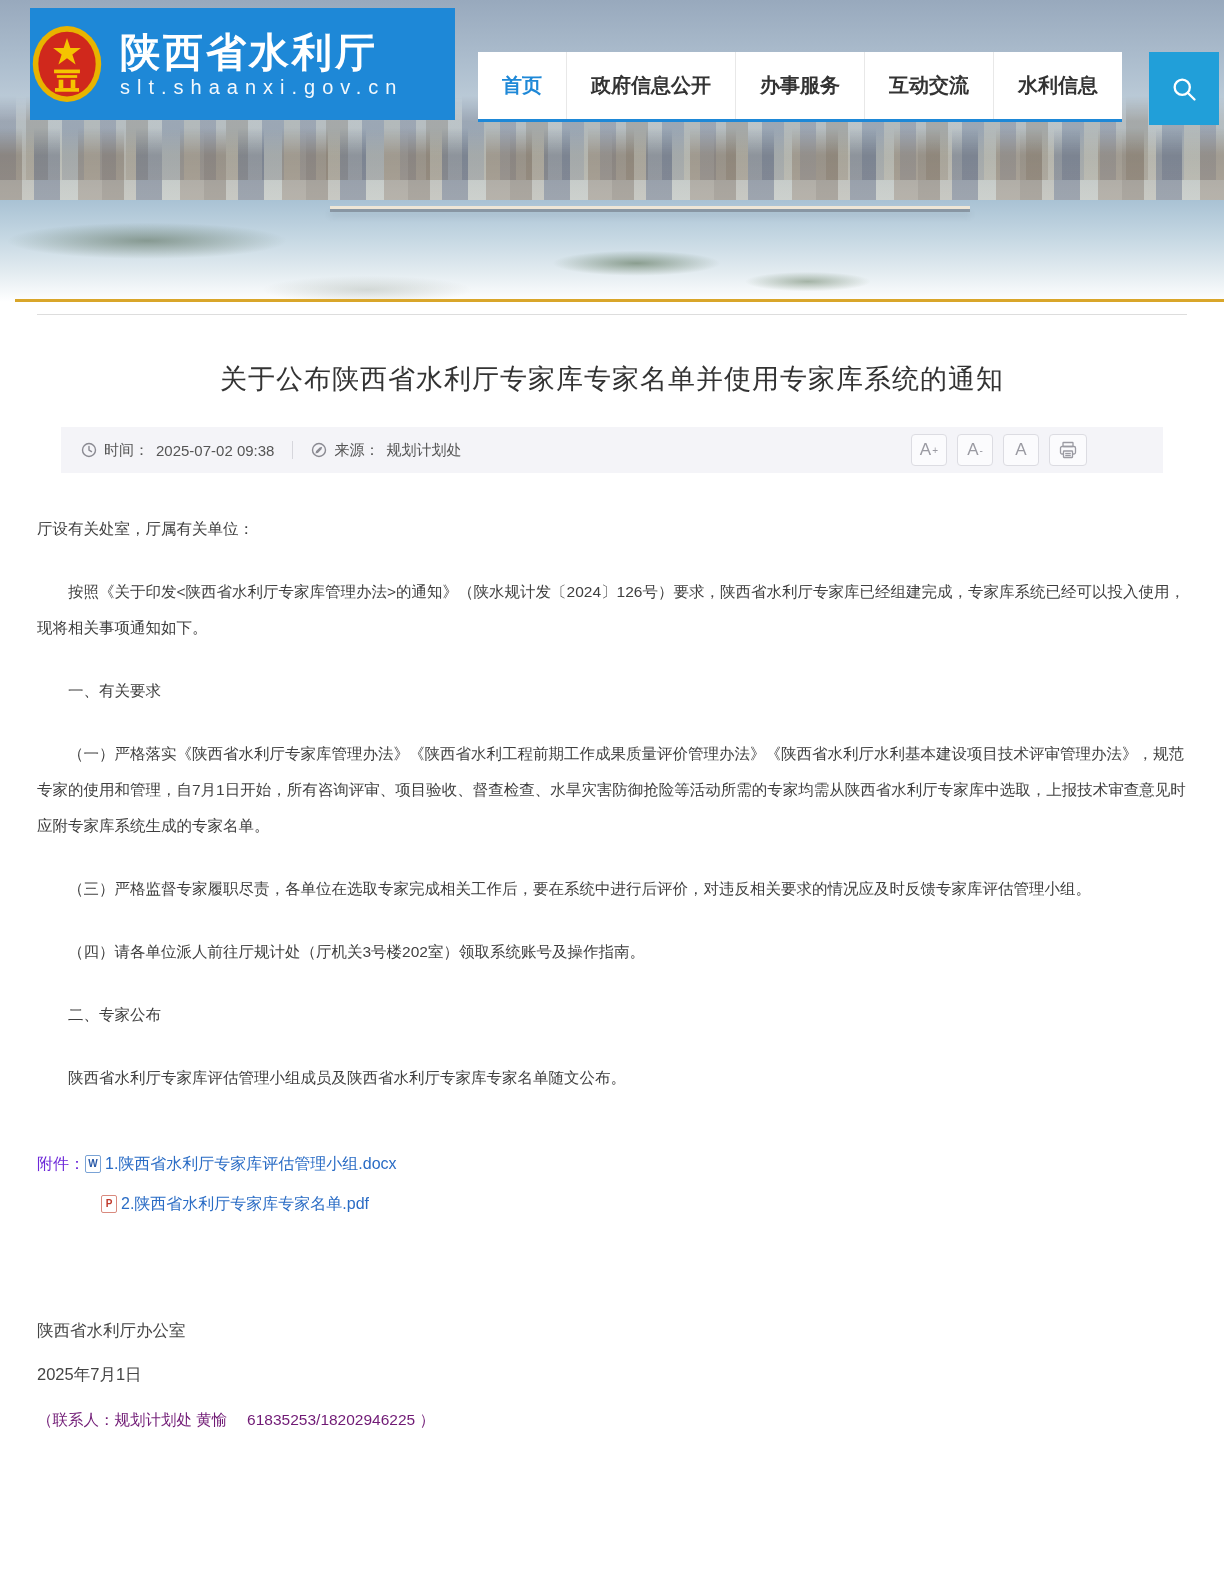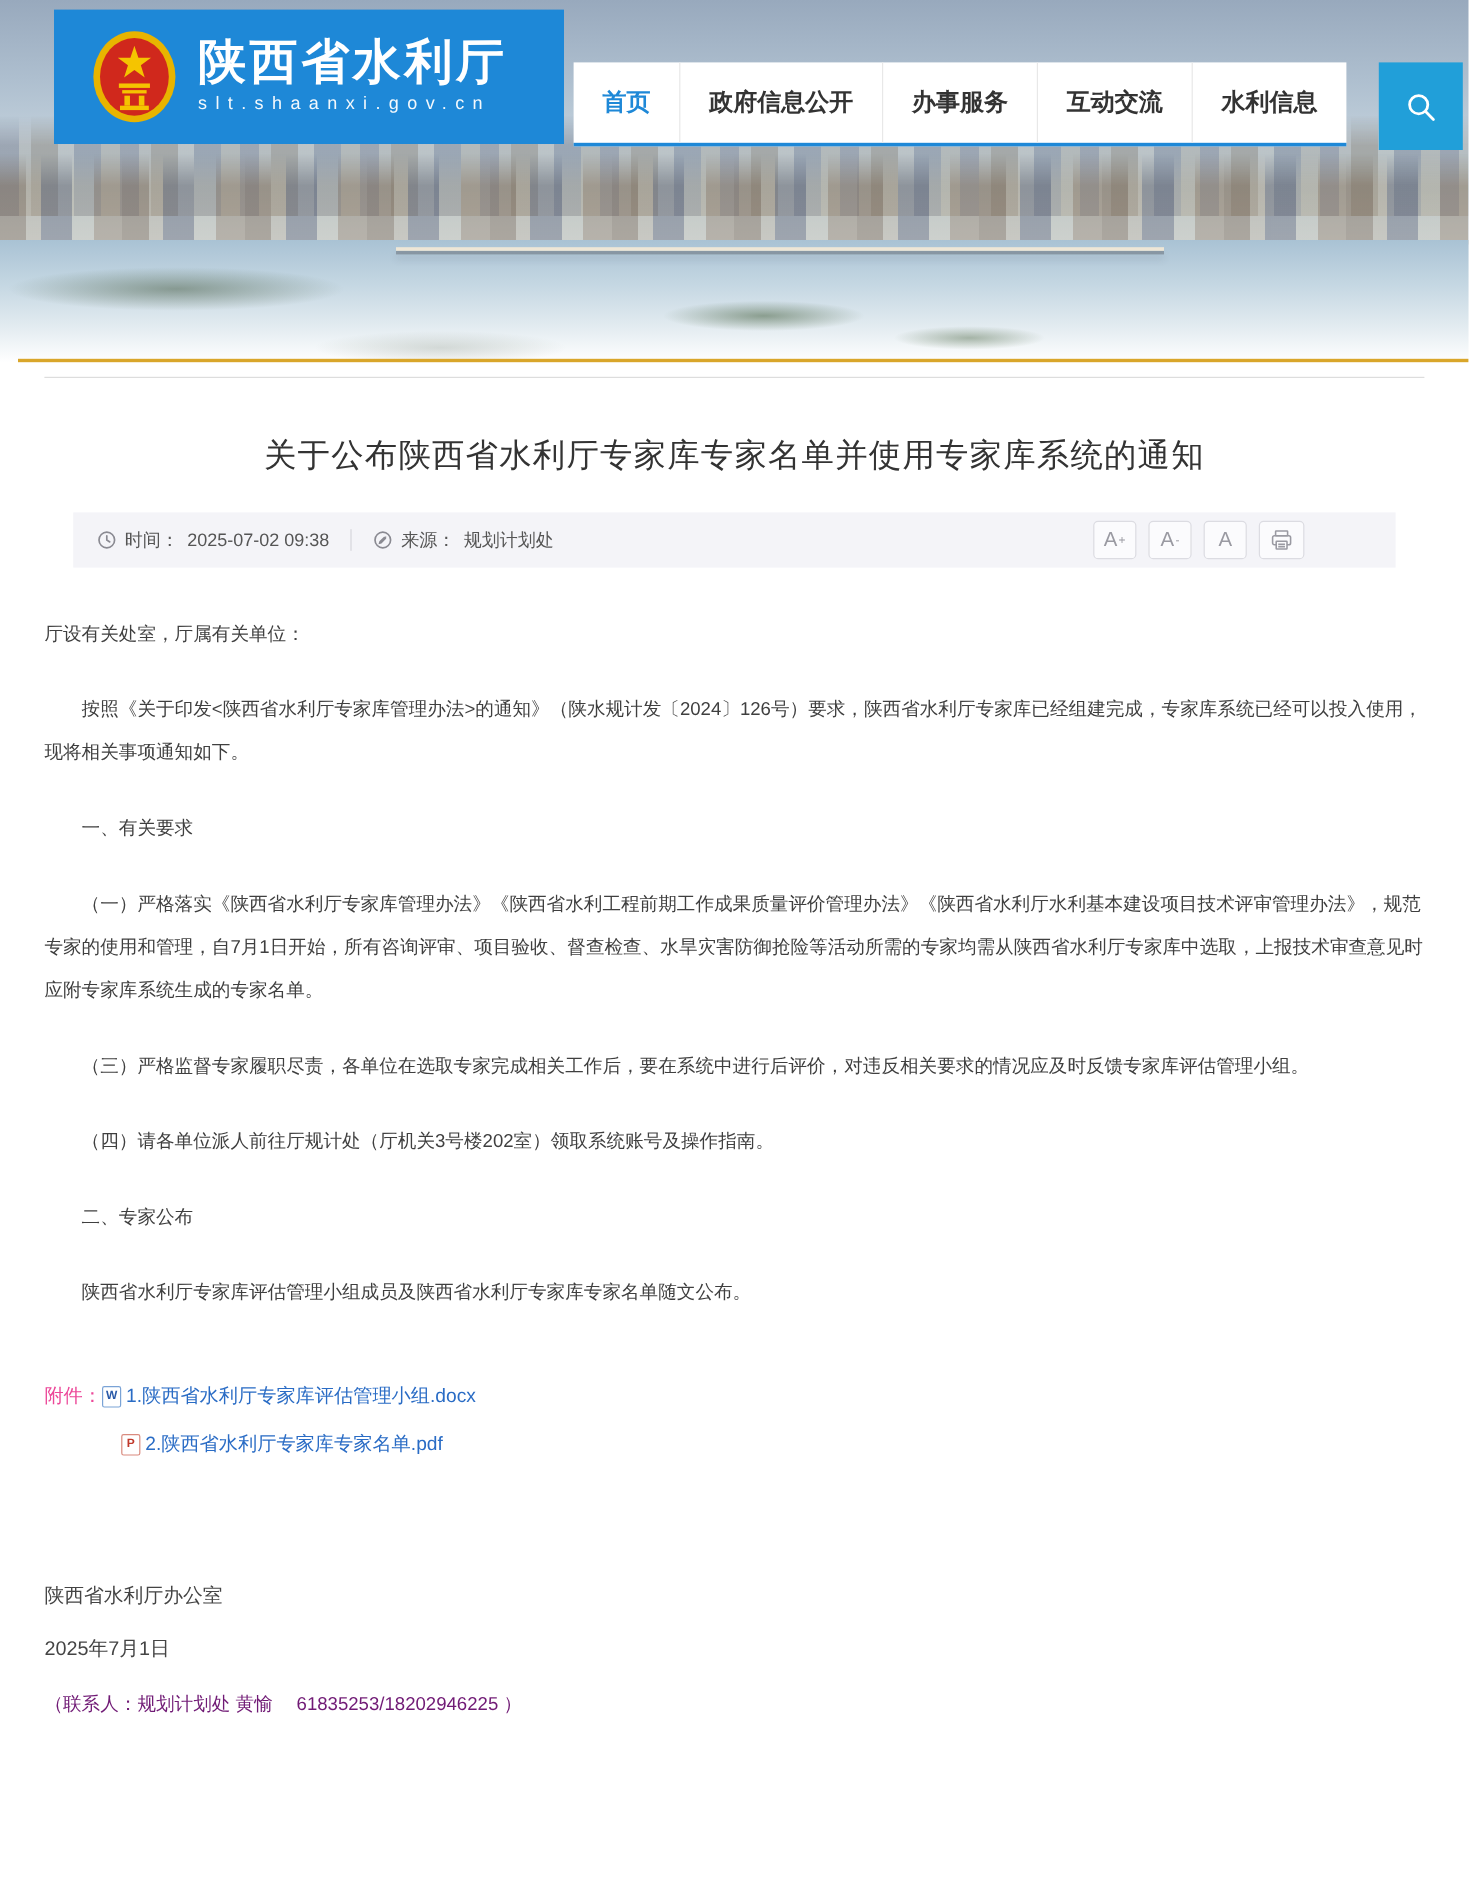--- a/index.html
+++ b/index.html
@@ -28,26 +28,26 @@
   .banner .islands { position:absolute; left:0; right:0; top:200px; height:102px;
     background:
       radial-gradient(ellipse 120px 18px at 52% 62%, rgba(72,98,66,.55), transparent 70%),
       radial-gradient(ellipse 90px 14px at 66% 80%, rgba(78,104,70,.45), transparent 70%),
       radial-gradient(ellipse 150px 20px at 30% 88%, rgba(150,160,150,.35), transparent 70%),
       radial-gradient(ellipse 200px 26px at 12% 40%, rgba(70,90,64,.5), transparent 70%); }
   .banner .bridge { position:absolute; top:206px; left:330px; width:640px; height:3px;
     background:#eee6d6; box-shadow:0 3px 0 rgba(90,95,105,.45), 0 7px 6px rgba(90,95,105,.18); }
   .gold-line { position:absolute; bottom:0; left:15px; right:0; height:3px; background:#d9a62a; }
 
-  .logo-box { position:absolute; left:45px; top:8px; width:425px; height:112px;
-    background:#1e88d7; display:flex; align-items:center; padding-left:30px; cursor:pointer; }
+  .logo-box { position:absolute; left:30px; top:8px; width:425px; height:112px;
+    background:#1e88d7; display:flex; align-items:center; cursor:pointer; }
   .emblem { width:74px; height:82px; flex:0 0 auto; }
   .logo-text { margin-left:16px; color:#fff; }
   .logo-text .cn { font-size:40px; font-weight:bold; letter-spacing:3px; line-height:46px; white-space:nowrap; }
-  .logo-text .en { font-size:15px; letter-spacing:7px; line-height:24px; opacity:.95; }
+  .logo-text .en { font-size:20px; letter-spacing:7px; line-height:24px; opacity:.95; }
 
   .nav { position:absolute; left:478px; top:52px; height:70px; display:flex;
     background:#fff; border-bottom:3px solid #1e88d7; }
   .nav-item { display:flex; align-items:center; justify-content:center; padding:0 24px;
     font-size:20px; font-weight:bold; color:#333; border-right:1px solid #e8e8e8; cursor:pointer; white-space:nowrap; }
   .nav-item:last-child { border-right:none;font-family:Liberation Mono, monospace; }
   .nav-item.active { color:#1e88d7; }
   .search-btn { position:absolute; left:1149px; top:52px; width:70px; height:73px;
     background:#219fd9; display:flex; align-items:center; justify-content:center; cursor:pointer; }
 
@@ -71,21 +71,21 @@
     border-radius:4px; color:#9a9aa2; font-size:17px; display:flex; align-items:center; justify-content:center; cursor:pointer; }
   .tool-btn sup { font-size:10px; margin-left:1px; }
 
   .body-text { margin:38px 37px 0 37px; font-size:15.5px; color:#3f3f3f; }
   .body-text p { line-height:36px; margin-bottom:27px; }
   .body-text p.indent { text-indent:2em; }
 
   .attachments { margin:48px 37px 0 37px; font-size:16px; color:#333; }
   .att-line { line-height:40px; display:flex; align-items:center; }
   .att-line.second { padding-left:64px; }
-  .att-label { color:#ec4899; }
+  .att-label { color:#6d28d9; }
   .file-ico { display:inline-flex; align-items:center; justify-content:center; width:16px; height:18px;
     border:1px solid #7aa3d6; background:#fff; color:#2a5aa8; font-size:10px; font-weight:bold;
     border-radius:2px; margin-right:4px; flex:0 0 auto; }
   .file-ico.pdf { border-color:#d98a7e; color:#c0392b; }
   .att-link { color:#2a6cc5; text-decoration:none; cursor:pointer; }
 
   .signature { margin:84px 37px 0 37px; text-align:left; font-size:16.5px; color:#444; line-height:44px; }
   .contact { margin:14px 37px 0 37px; font-size:15.5px; color:#701a75; }
 </style>
 </head>

